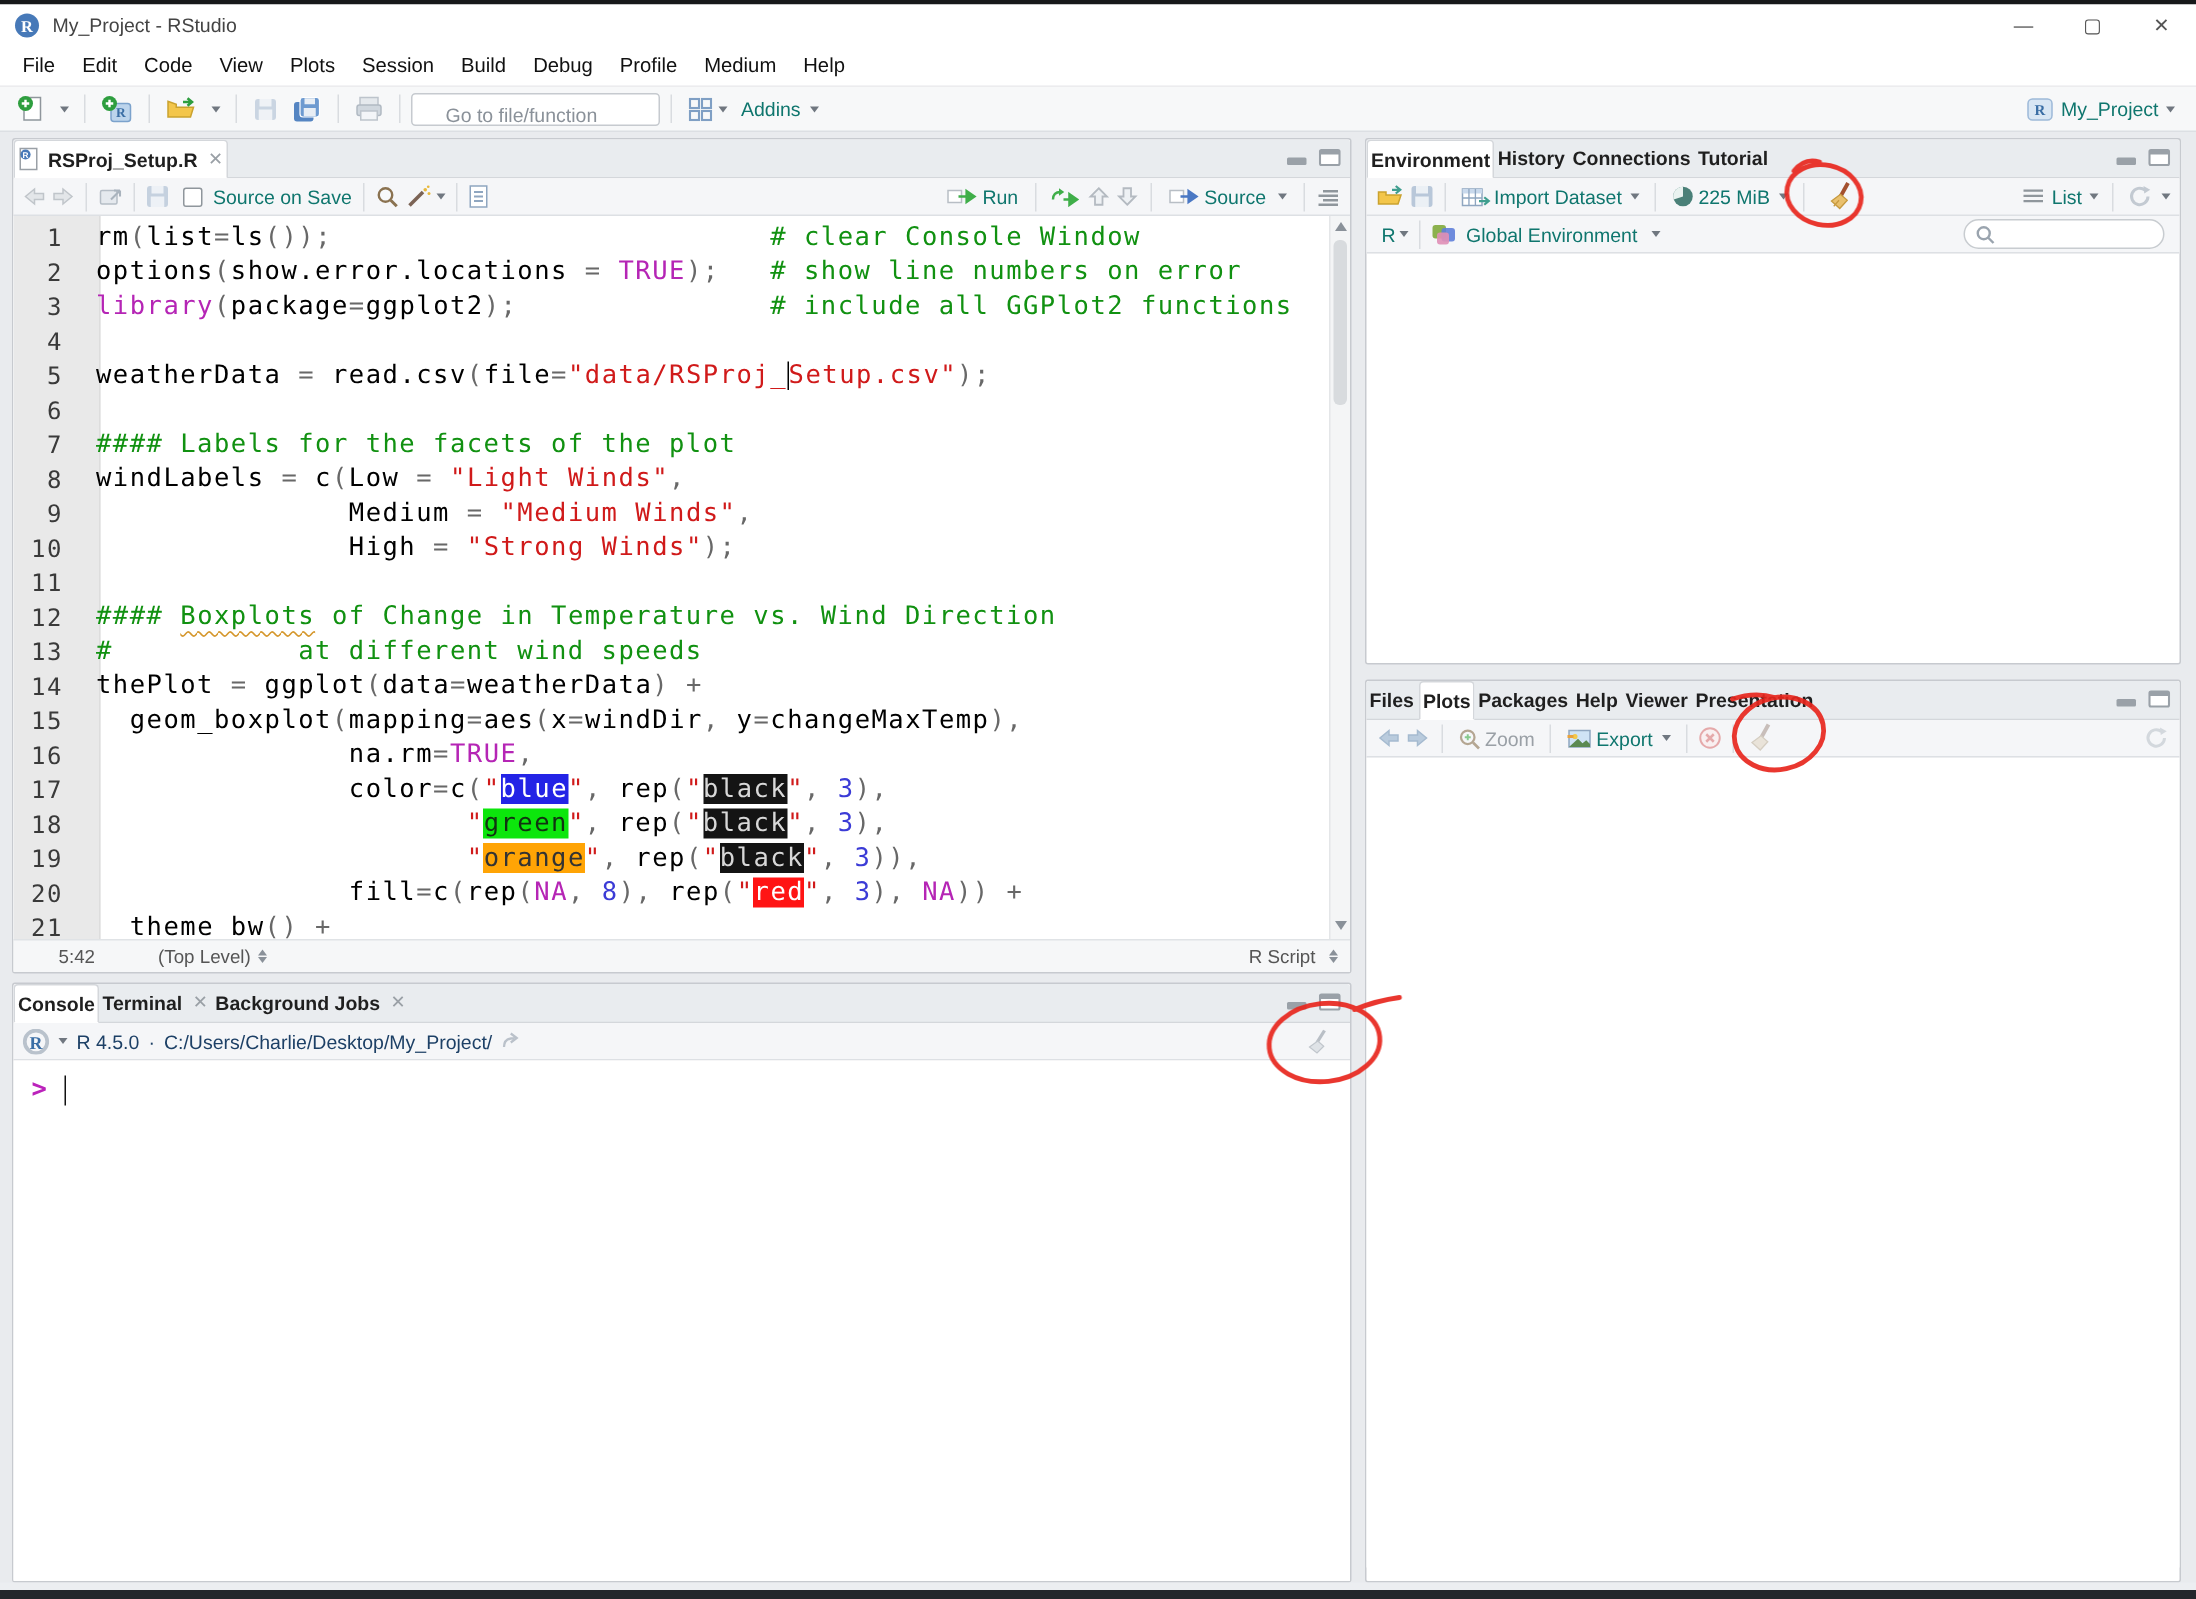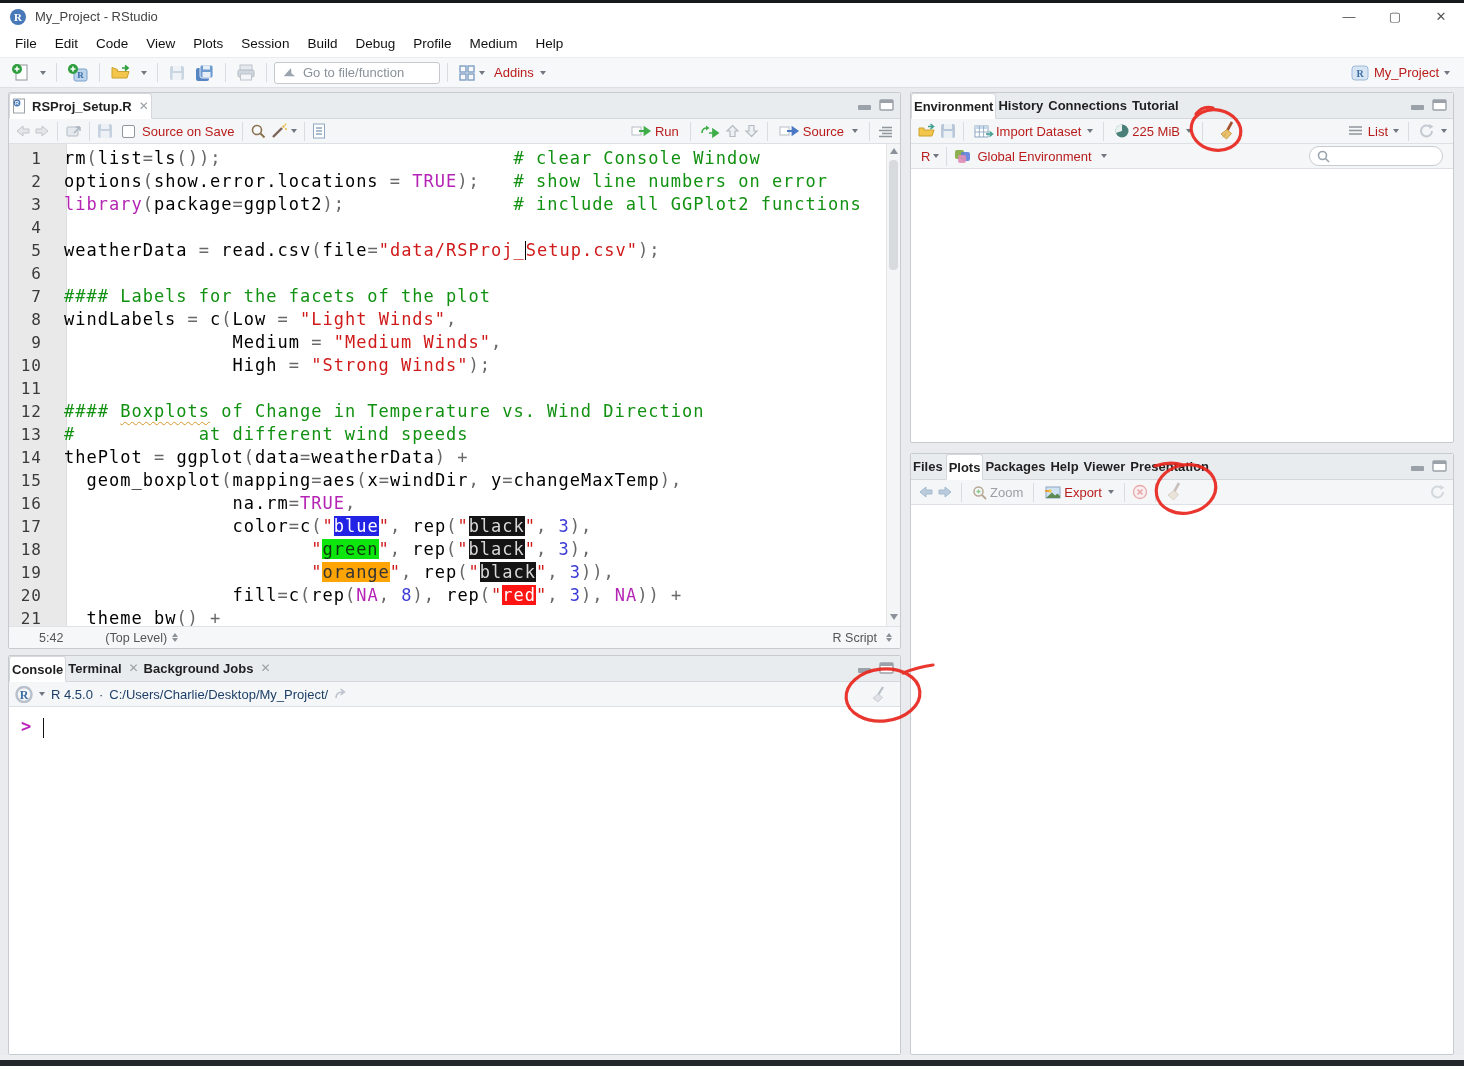--- a/index.html
+++ b/index.html
@@ -12,23 +12,23 @@
   #title-text { font-size:13px; color:#444; margin-left:8px; }
   .win-btn { width:46px; height:27px; display:flex; align-items:center; justify-content:center; color:#555; font-size:13px; }
   #win-controls { margin-left:auto; display:flex; }
   #menubar { left:0; top:30px; width:1464px; height:27px; background:#fff; display:flex; align-items:center; padding-left:6px; }
   .menu-item { padding:4px 9px; font-size:13.5px; color:#111; }
   #toolbar { left:0; top:57px; width:1464px; height:31px; background:#f7f8f9; border-top:1px solid #ececee;
     border-bottom:1px solid #dcdfe3; display:flex; align-items:center; padding:0 8px; gap:3px; }
   .tsep { width:1px; height:19px; background:#d9dce0; margin:0 4px; }
   .tbtn { display:flex; align-items:center; gap:2px; padding:2px 3px; border-radius:3px; }
   .caret { width:0; height:0; border-left:3.5px solid transparent; border-right:3.5px solid transparent; border-top:4px solid #707780; }
-  .lbl13 { font-size:13px; color:#b91c1c; }
+  .lbl13 { font-size:13px; color:#0f766e; }
   #goto-box { display:flex; align-items:center; gap:6px; background:#fff; border:1px solid #c6cacf; border-radius:3px;
-    height:22px; width:166px; padding:0 8px; }
+    height:22px; width:166px; padding:0 8px;flex-direction:column; }
   #goto-box input { border:none; outline:none; font-size:13px; color:#333; width:120px; background:transparent; font-family:"Liberation Sans",sans-serif; }
   #goto-box input::placeholder { color:#8a9199; }
   #project-btn { margin-left:auto; display:flex; align-items:center; gap:5px; padding-right:6px; }
   
   #workspace { left:0; top:88px; width:1464px; height:972px; background:#e9ebee; }
   .pane { position:absolute; background:#fff; border:1px solid #c7cacf; border-radius:2px; }
   .tabstrip { height:26px; background:#e9ecef; border-bottom:1px solid #d4d7db; display:flex; align-items:flex-end; position:relative; border-radius:2px 2px 0 0; }
   .tab { height:26px; display:flex; align-items:center; padding:0 2px; font-size:13px; font-weight:bold; color:#1f1f1f;
     border-right:1px solid transparent; }
   .tab.active { background:#fff; border:1px solid #d4d7db; border-bottom:1px solid #fff; border-radius:3px 3px 0 0; margin-bottom:-1px; }

